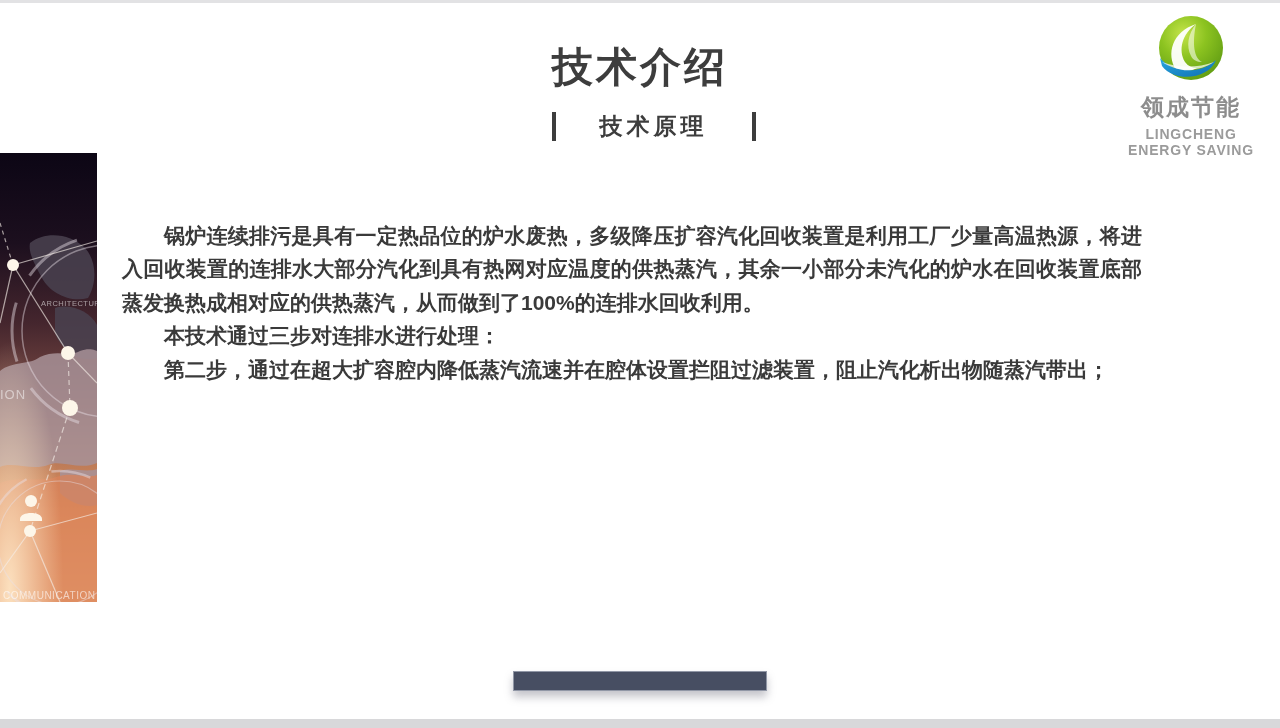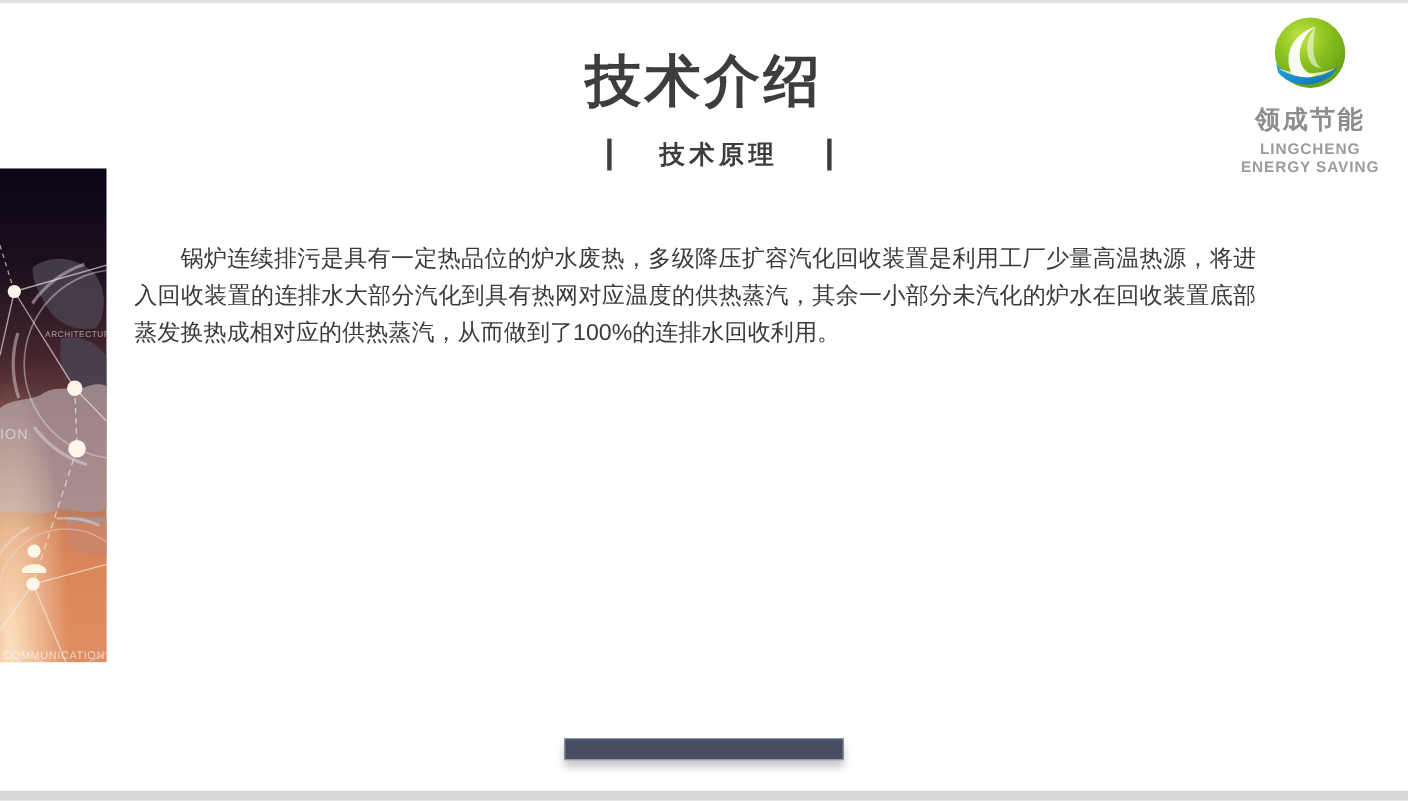--- a/index.html
+++ b/index.html
@@ -9,21 +9,21 @@
     font-family:"Liberation Sans","DejaVu Sans",sans-serif;
   }
   
   .top-edge{position:absolute;top:0;left:0;width:100%;height:3px;background:#e2e2e4;}
   .bottom-edge{position:absolute;bottom:0;left:0;width:100%;height:9px;background:#d8d8da;}
 
   
   .header{position:absolute;top:40px;left:0;width:100%;text-align:center;}
   .slide-title{
     font-family:"DejaVu Serif","Liberation Serif",serif;
-    font-size:51px;font-weight:bold;color:#3d3d3d;letter-spacing:3px;margin:0;
+    font-size:41px;font-weight:bold;color:#3d3d3d;letter-spacing:3px;margin:0;
   }
   .subtitle-row{
     margin-top:16px;display:flex;align-items:center;justify-content:center;gap:44px;padding-left:27px;
   }
   .subtitle-bar{width:4px;height:29px;background:#3d3d3d;}
   .slide-subtitle{
     font-size:23px;font-weight:bold;color:#3d3d3d;letter-spacing:4px;
   }
 
   
@@ -33,21 +33,21 @@
 
   
   .left-strip{position:absolute;left:0;top:153px;width:97px;height:449px;}
 
   
   .body-text{
     position:absolute;left:122px;top:219px;width:1020px;
     font-size:21px;line-height:33.4px;color:#3a3a3a;
     text-align:justify;
   }
-  .body-text p{margin:0;text-indent:2em;}
+  .body-text p{margin:0;text-indent:2em;font-weight:bold;}
 
   
   .footer-shape{
     position:absolute;left:513px;top:671px;width:252px;height:18px;
     background:#474e62;border:1px solid #9197a6;
     box-shadow:0 6px 8px rgba(110,110,125,0.4);
   }
 </style>
 </head>
 <body>
@@ -155,17 +155,19 @@
     </g>
 
     <text x="41" y="153" font-size="7.5" fill="#ffffff" fill-opacity="0.55" letter-spacing="0.5">ARCHITECTURE</text>
     <text x="0" y="246" font-size="13" fill="#ffffff" fill-opacity="0.5" letter-spacing="1">ION</text>
     <text x="3" y="446" font-size="10" fill="#ffffff" fill-opacity="0.6" letter-spacing="0.5">COMMUNICATION</text>
   </svg>
 </div>
 
 <div class="body-text">
   <p>锅炉连续排污是具有一定热品位的炉水废热，多级降压扩容汽化回收装置是利用工厂少量高温热源，将进入回收装置的连排水大部分汽化到具有热网对应温度的供热蒸汽，其余一小部分未汽化的炉水在回收装置底部蒸发换热成相对应的供热蒸汽，从而做到了100%的连排水回收利用。</p>
+  <p>本技术通过三步对连排水进行处理：</p>
+  <p>第二步，通过在超大扩容腔内降低蒸汽流速并在腔体设置拦阻过滤装置，阻止汽化析出物随蒸汽带出；</p>
 </div>
 
 <div class="footer-shape"></div>
 
 <div class="bottom-edge"></div>
 
 </body></html>

